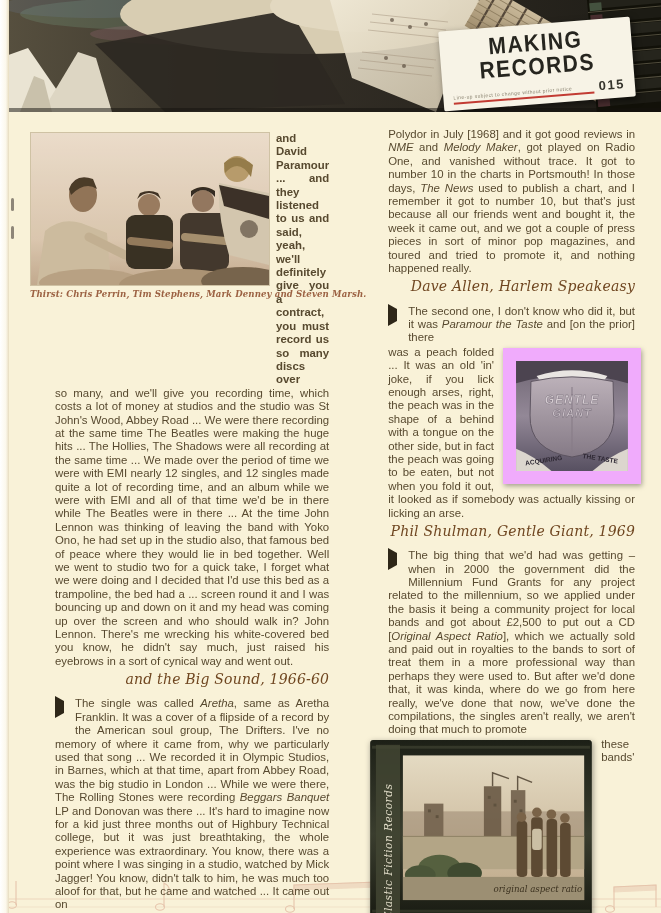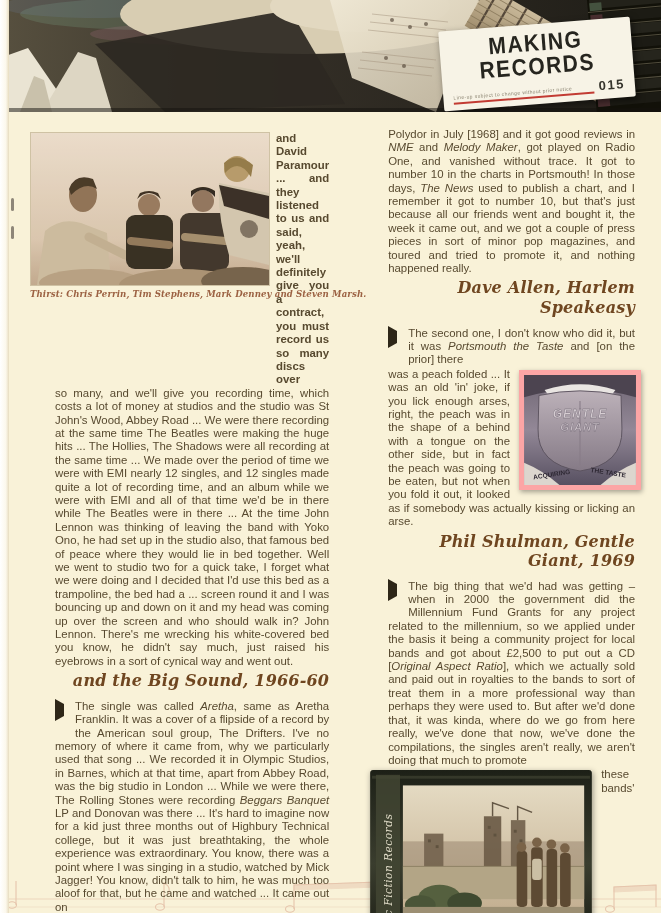--- a/index.html
+++ b/index.html
@@ -39,31 +39,31 @@
   .photo-row { display:flex; gap:8px; margin-top:4px; }
   figure { margin:0; padding:0; }
   .band-photo { width:238px; flex:0 0 238px; }
   .band-photo svg { display:block; border:1px solid #cfc2a4; }
   .band-photo figcaption { margin-top:3px; white-space:nowrap; overflow:visible;
         font-family:"DejaVu Serif", serif; font-style:italic; font-weight:bold;
         font-size:8.6px; color:#9c6243; letter-spacing:.1px; }
   .intro-text { flex:1;font-weight:bold; }
 
   .attribution { margin:3px 0 9px; text-align:right;
-        font-family:"DejaVu Serif", serif; font-style:italic; font-weight:bold;
-        font-size:16px; line-height:1.22; color:#6f4620; letter-spacing:.2px; }
+        font-family:"DejaVu Serif", serif; font-style:italic; font-weight:normal;
+        font-size:14px; line-height:1.22; color:#6f4620; letter-spacing:.2px; }
   .attribution span { display:block; }
 
   .bullet-para { margin-top:6px; }
   .arrow-box { float:left; width:20px; height:26px; padding-top:4px; }
   .tri { width:0; height:0; border-left:9px solid #2e2718;
          border-top:5.5px solid transparent; border-bottom:5.5px solid transparent; }
 
   .wrap-block { margin-top:1px; }
-  .album-fig { float:right; width:112px; padding:5px; background:#fca5a5; margin:2px -6px 3px 9px;
+  .album-fig { float:right; width:112px; padding:13px; background:#f0abfc; margin:2px -6px 3px 9px;
                box-shadow:1px 2px 5px rgba(0,0,0,.35); }
   .album-fig svg { display:block; }
   .cd-fig { float:left; width:222px; margin:2px 9px 3px -18px;
             box-shadow:1px 2px 6px rgba(0,0,0,.4); }
   .cd-fig svg { display:block; }
   .clear { clear:both;text-align:right; }
 
   
   .music-notes { position:absolute; left:0; bottom:0; width:661px; height:48px; z-index:1; }
 </style>
@@ -257,21 +257,21 @@
 
     <section class="col right">
       <p class="body-text"><span>Polydor in July [1968] and it got good reviews in </span><i>NME</i><span> and </span><i>Melody Maker</i><span>, got played on Radio One, and vanished without trace. It got to number 10 in the charts in Portsmouth! In those days, </span><i>The News</i><span> used to publish a chart, and I remember it got to number 10, but that's just because all our friends went and bought it, the week it came out, and we got a couple of press pieces in sort of minor pop magazines, and toured and tried to promote it, and nothing happened really.</span></p>
 
       <p class="attribution">
         <span>Dave Allen, Harlem Speakeasy</span>
       </p>
 
       <div class="bullet-para body-text">
         <span class="arrow-box"><span class="tri"></span></span>
-        <span class="pt"><span>The second one, I don't know who did it, but it was </span><i>Portsmouth the Taste</i><span> and [on the prior] there</span></span>
+        <span class="pt"><span>The second one, I don't know who did it, but it was </span><i>Paramour the Taste</i><span> and [on the prior] there</span></span>
       </div>
 
       <div class="wrap-block body-text">
         <figure class="album-fig">
           <svg width="112" height="110" viewBox="0 0 120 118">
             <defs>
               <linearGradient id="ggbg" x1="0" y1="0" x2="0" y2="1">
                 <stop offset="0" stop-color="#6e6572"></stop>
                   <stop offset="0.5" stop-color="#938897"></stop>
                   <stop offset="1" stop-color="#575061"></stop>

